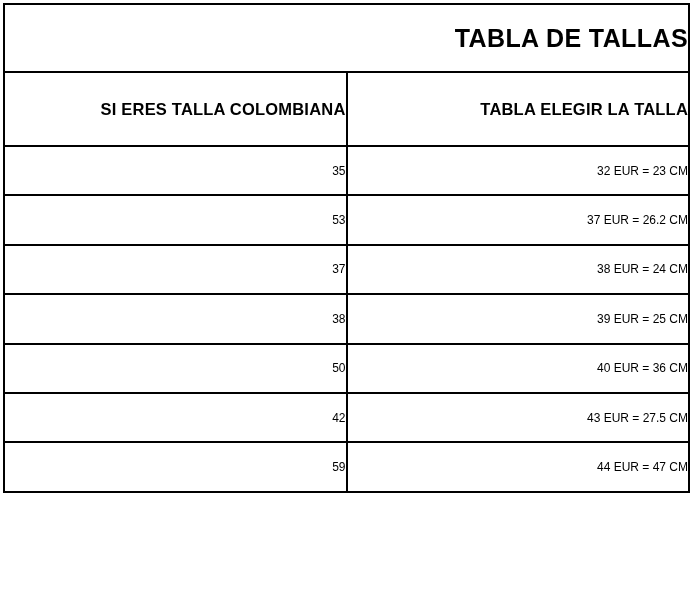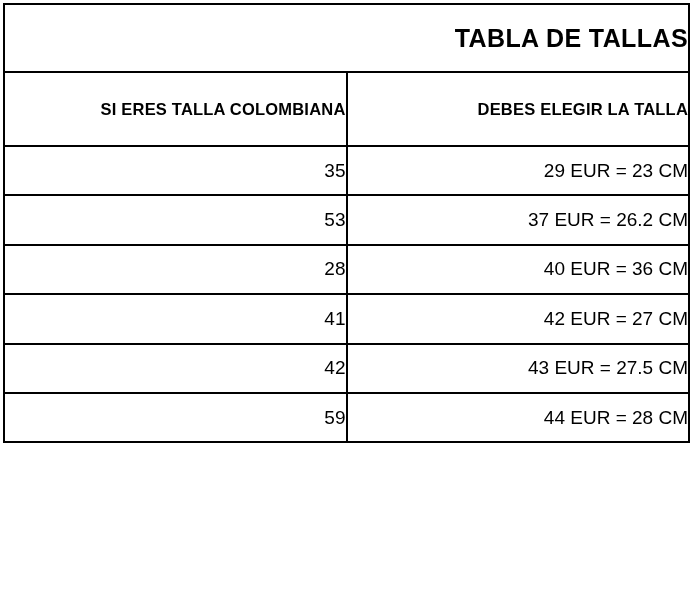--- a/index.html
+++ b/index.html
@@ -41,62 +41,66 @@
   }
   .head-cell {
     height: 72px;
     font-size: 16.5px;
     font-weight: bold;
     letter-spacing: 0.2px;
     margin-top: 36px;
   }
   .data-cell {
     height: 47.4px;
-    font-size: 19px;
+    font-size: 12px;
     font-weight: normal;
   }
   .col-left { width: 50%; }
   .col-right { width: 50%; }
 </style>
 </head>
 <body>
 
 <div class="sheet">
   <table class="size-table">
     <colgroup>
       <col class="col-left">
       <col class="col-right">
     </colgroup>
     <tbody>
       <tr>
         <td class="title-cell" colspan="2">TABLA DE TALLAS</td>
       </tr>
       <tr>
         <td class="head-cell">SI ERES TALLA COLOMBIANA</td>
-        <td class="head-cell">DEBES ELEGIR LA TALLA</td>
+        <td class="head-cell">TABLA ELEGIR LA TALLA</td>
       </tr>
       <tr>
         <td class="data-cell">35</td>
-        <td class="data-cell">29 EUR = 23 CM</td>
+        <td class="data-cell">32 EUR = 23 CM</td>
       </tr>
       <tr>
         <td class="data-cell">53</td>
         <td class="data-cell">37 EUR = 26.2 CM</td>
       </tr>
       <tr>
-        <td class="data-cell">28</td>
-        <td class="data-cell">40 EUR = 36 CM</td>
+        <td class="data-cell">37</td>
+        <td class="data-cell">38 EUR = 24 CM</td>
       </tr>
       <tr>
-        <td class="data-cell">41</td>
-        <td class="data-cell">42 EUR = 27 CM</td>
+        <td class="data-cell">38</td>
+        <td class="data-cell">39 EUR = 25 CM</td>
+      </tr>
+      <tr>
+        <td class="data-cell">50</td>
+        <td class="data-cell">40 EUR = 36 CM</td>
       </tr>
       <tr>
         <td class="data-cell">42</td>
         <td class="data-cell">43 EUR = 27.5 CM</td>
       </tr>
       <tr>
         <td class="data-cell">59</td>
-        <td class="data-cell">44 EUR = 28 CM</td>
+        <td class="data-cell">44 EUR = 47 CM</td>
       </tr>
     </tbody>
   </table>
 </div>
 
 </body></html>

